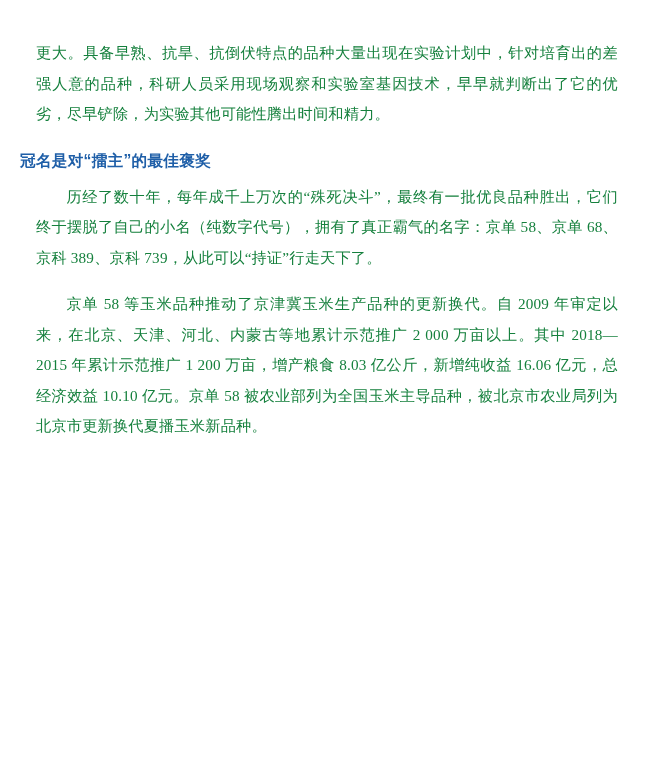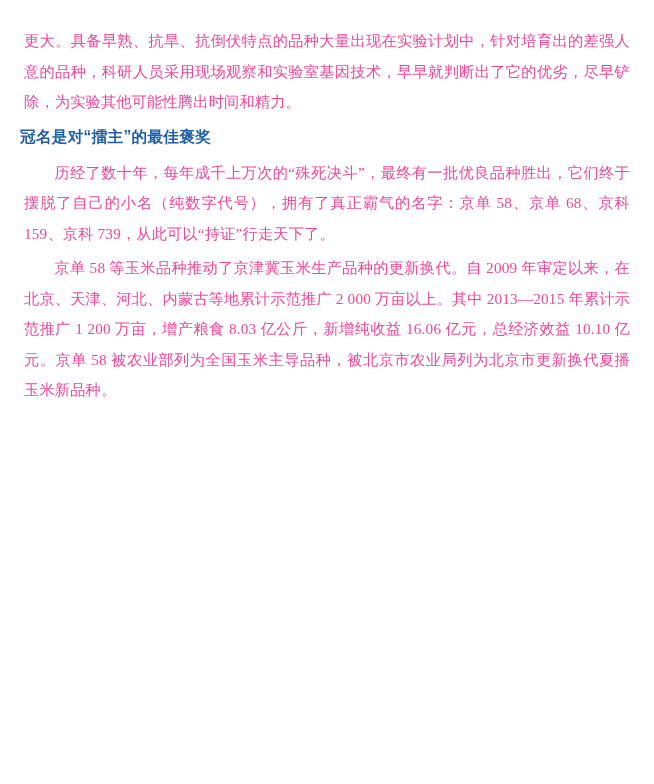--- a/index.html
+++ b/index.html
@@ -19,23 +19,23 @@
     height: 784px;
     box-sizing: border-box;
     padding: 22px 20px 10px 20px;
     position: relative;
   }
   .para {
     font-size: 15.2px;
     line-height: 30.5px;
     text-align: justify;
     text-justify: inter-ideograph;
-    margin: 4px;
+    margin: 16px;
     letter-spacing: 0.2px;
-    color: #ec4899;
+    color: #15803d;
   }
   .indent {
     text-indent: 2em;
   }
   .noindent {
     text-indent: 0;
   }
   .section-head {
     font-size: 15.6px;
     line-height: 30px;
@@ -54,19 +54,19 @@
 </head>
 <body>
 
 <div class="page">
 
   <p class="para noindent">更大。具备早熟、抗旱、抗倒伏特点的品种大量出现在实验计划中，针对培育出的差强人意的品种，科研人员采用现场观察和实验室基因技术，早早就判断出了它的优劣，尽早铲除，为实验其他可能性腾出时间和精力。</p>
 
 
   <h2 class="section-head gap-before-head">冠名是对“擂主”的最佳褒奖</h2>
 
-  <p class="para indent gap-after-head">历经了数十年，每年成千上万次的“殊死决斗”，最终有一批优良品种胜出，它们终于摆脱了自己的小名（纯数字代号），拥有了真正霸气的名字：京单 58、京单 68、京科 159、京科 739，从此可以“持证”行走天下了。</p>
+  <p class="para indent gap-after-head">历经了数十年，每年成千上万次的“殊死决斗”，最终有一批优良品种胜出，它们终于摆脱了自己的小名（纯数字代号），拥有了真正霸气的名字：京单 58、京单 68、京科 389、京科 739，从此可以“持证”行走天下了。</p>
 
 
 
-  <p class="para indent">京单 58 等玉米品种推动了京津冀玉米生产品种的更新换代。自 2009 年审定以来，在北京、天津、河北、内蒙古等地累计示范推广 2 000 万亩以上。其中 2013—2015 年累计示范推广 1 200 万亩，增产粮食 8.03 亿公斤，新增纯收益 16.06 亿元，总经济效益 10.10 亿元。京单 58 被农业部列为全国玉米主导品种，被北京市农业局列为北京市更新换代夏播玉米新品种。</p>
+  <p class="para indent">京单 58 等玉米品种推动了京津冀玉米生产品种的更新换代。自 2009 年审定以来，在北京、天津、河北、内蒙古等地累计示范推广 2 000 万亩以上。其中 2018—2015 年累计示范推广 1 200 万亩，增产粮食 8.03 亿公斤，新增纯收益 16.06 亿元，总经济效益 10.10 亿元。京单 58 被农业部列为全国玉米主导品种，被北京市农业局列为北京市更新换代夏播玉米新品种。</p>
 
 </div>
 
 </body></html>

